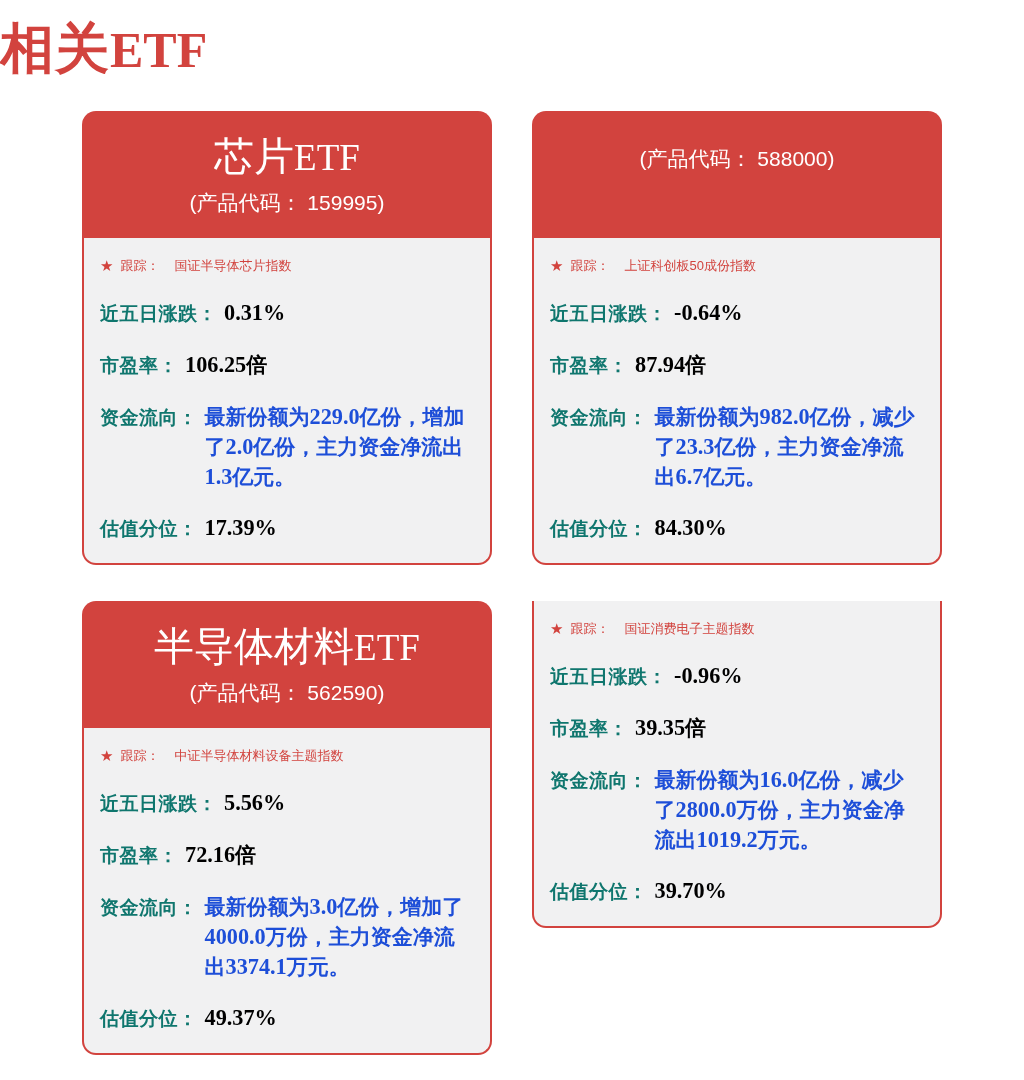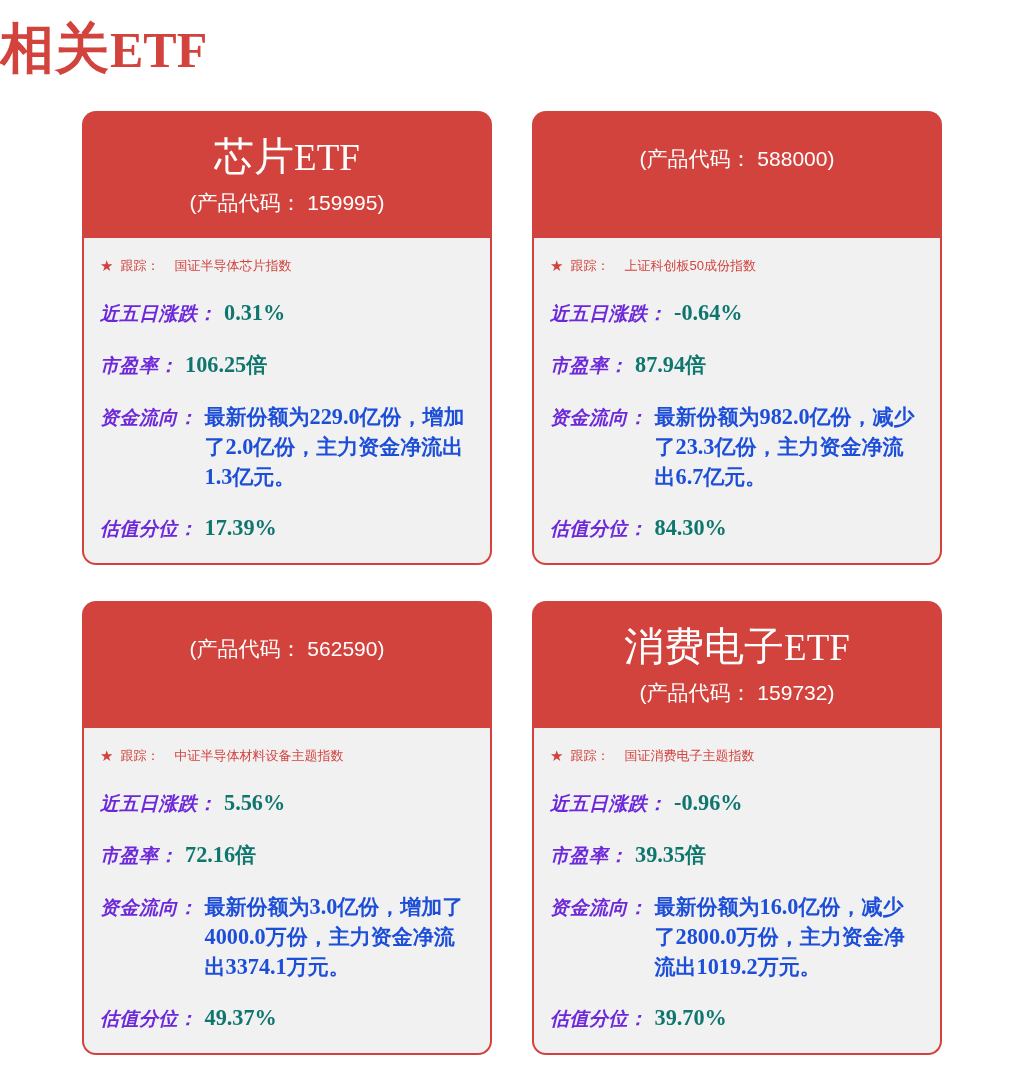--- a/index.html
+++ b/index.html
@@ -53,28 +53,27 @@
     color: #d2433e; font-size: 13px;
     margin-bottom: 23px;
   }
   .star { font-size: 15px; line-height: 1; }
   .track-index { margin-left: 8px; }
 
   .stat-row { display: flex; align-items: baseline; margin-bottom: 21px; }
   .stat-row:last-child { margin-bottom: 0; }
   .stat-label {
     flex-shrink: 0;
-    font-size: 19px; font-weight: bold; color: #6d28d9;
+    font-size: 19px; font-weight: bold; color: #0f766e;
     letter-spacing: 0.5px;
     line-height: 30px;
-    font-style: italic;
   }
   .stat-value {
     margin-left: 7px;
-    font-size: 21px; font-weight: bold; color: #0f766e;
+    font-size: 21px; font-weight: bold; color: #000000;
     line-height: 30px;
   }
   .flow-row .stat-value { color: #1d4ed8; }
   .num { font-family: "Liberation Serif", serif; font-size: 1.06em; }
 </style>
 </head>
 <body>
 
 <h1 class="page-title"><span class="cn">相关</span><span class="en">ETF</span></h1>
 
@@ -134,20 +133,21 @@
       </div>
       <div class="stat-row">
         <span class="stat-label">估值分位：</span>
         <span class="stat-value"><span class="num">84.30%</span></span>
       </div>
     </div>
   </section>
 
   <section class="card">
     <header class="card-header">
+      <h2 class="card-title"><span class="cn">半导体材料</span><span class="en">ETF</span></h2>
       <div class="card-code">(产品代码： 562590)</div>
     </header>
     <div class="card-body">
       <div class="track-row">
         <span class="star">★</span>
         <span class="track-label">跟踪：</span>
         <span class="track-index">中证半导体材料设备主题指数</span>
       </div>
       <div class="stat-row">
         <span class="stat-label">近五日涨跌：</span>
@@ -162,24 +162,20 @@
         <span class="stat-value">最新份额为<span class="num">3.0</span>亿份，增加了<span class="num">4000.0</span>万份，主力资金净流出<span class="num">3374.1</span>万元。</span>
       </div>
       <div class="stat-row">
         <span class="stat-label">估值分位：</span>
         <span class="stat-value"><span class="num">49.37%</span></span>
       </div>
     </div>
   </section>
 
   <section class="card">
-    <header class="card-header">
-      <h2 class="card-title"><span class="cn">消费电子</span><span class="en">ETF</span></h2>
-      <div class="card-code">(产品代码： 159732)</div>
-    </header>
     <div class="card-body">
       <div class="track-row">
         <span class="star">★</span>
         <span class="track-label">跟踪：</span>
         <span class="track-index">国证消费电子主题指数</span>
       </div>
       <div class="stat-row">
         <span class="stat-label">近五日涨跌：</span>
         <span class="stat-value"><span class="num">-0.96%</span></span>
       </div>

